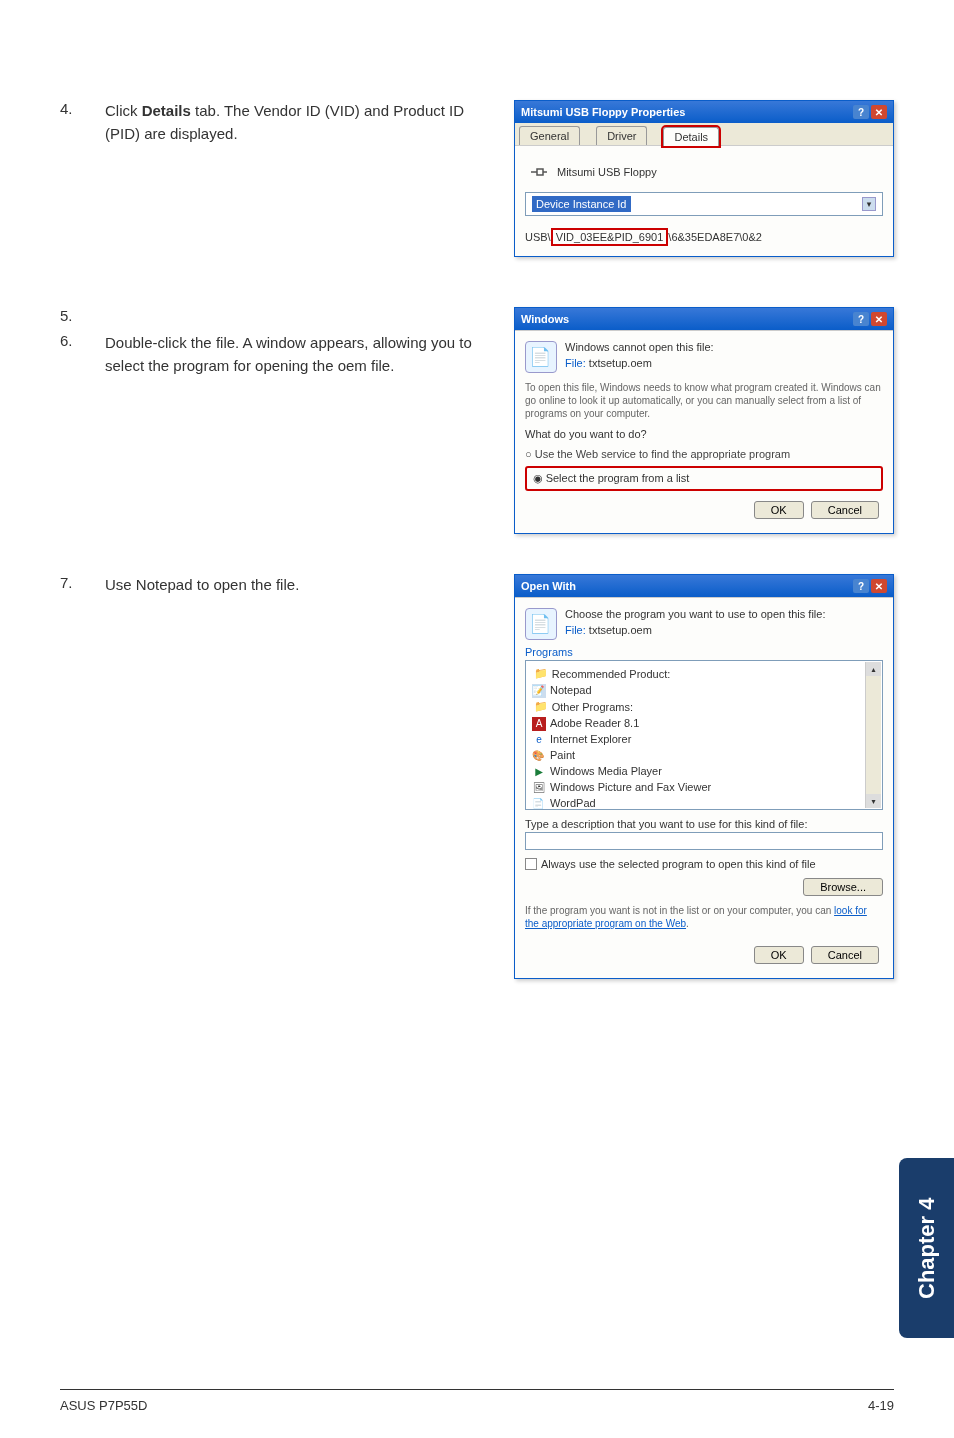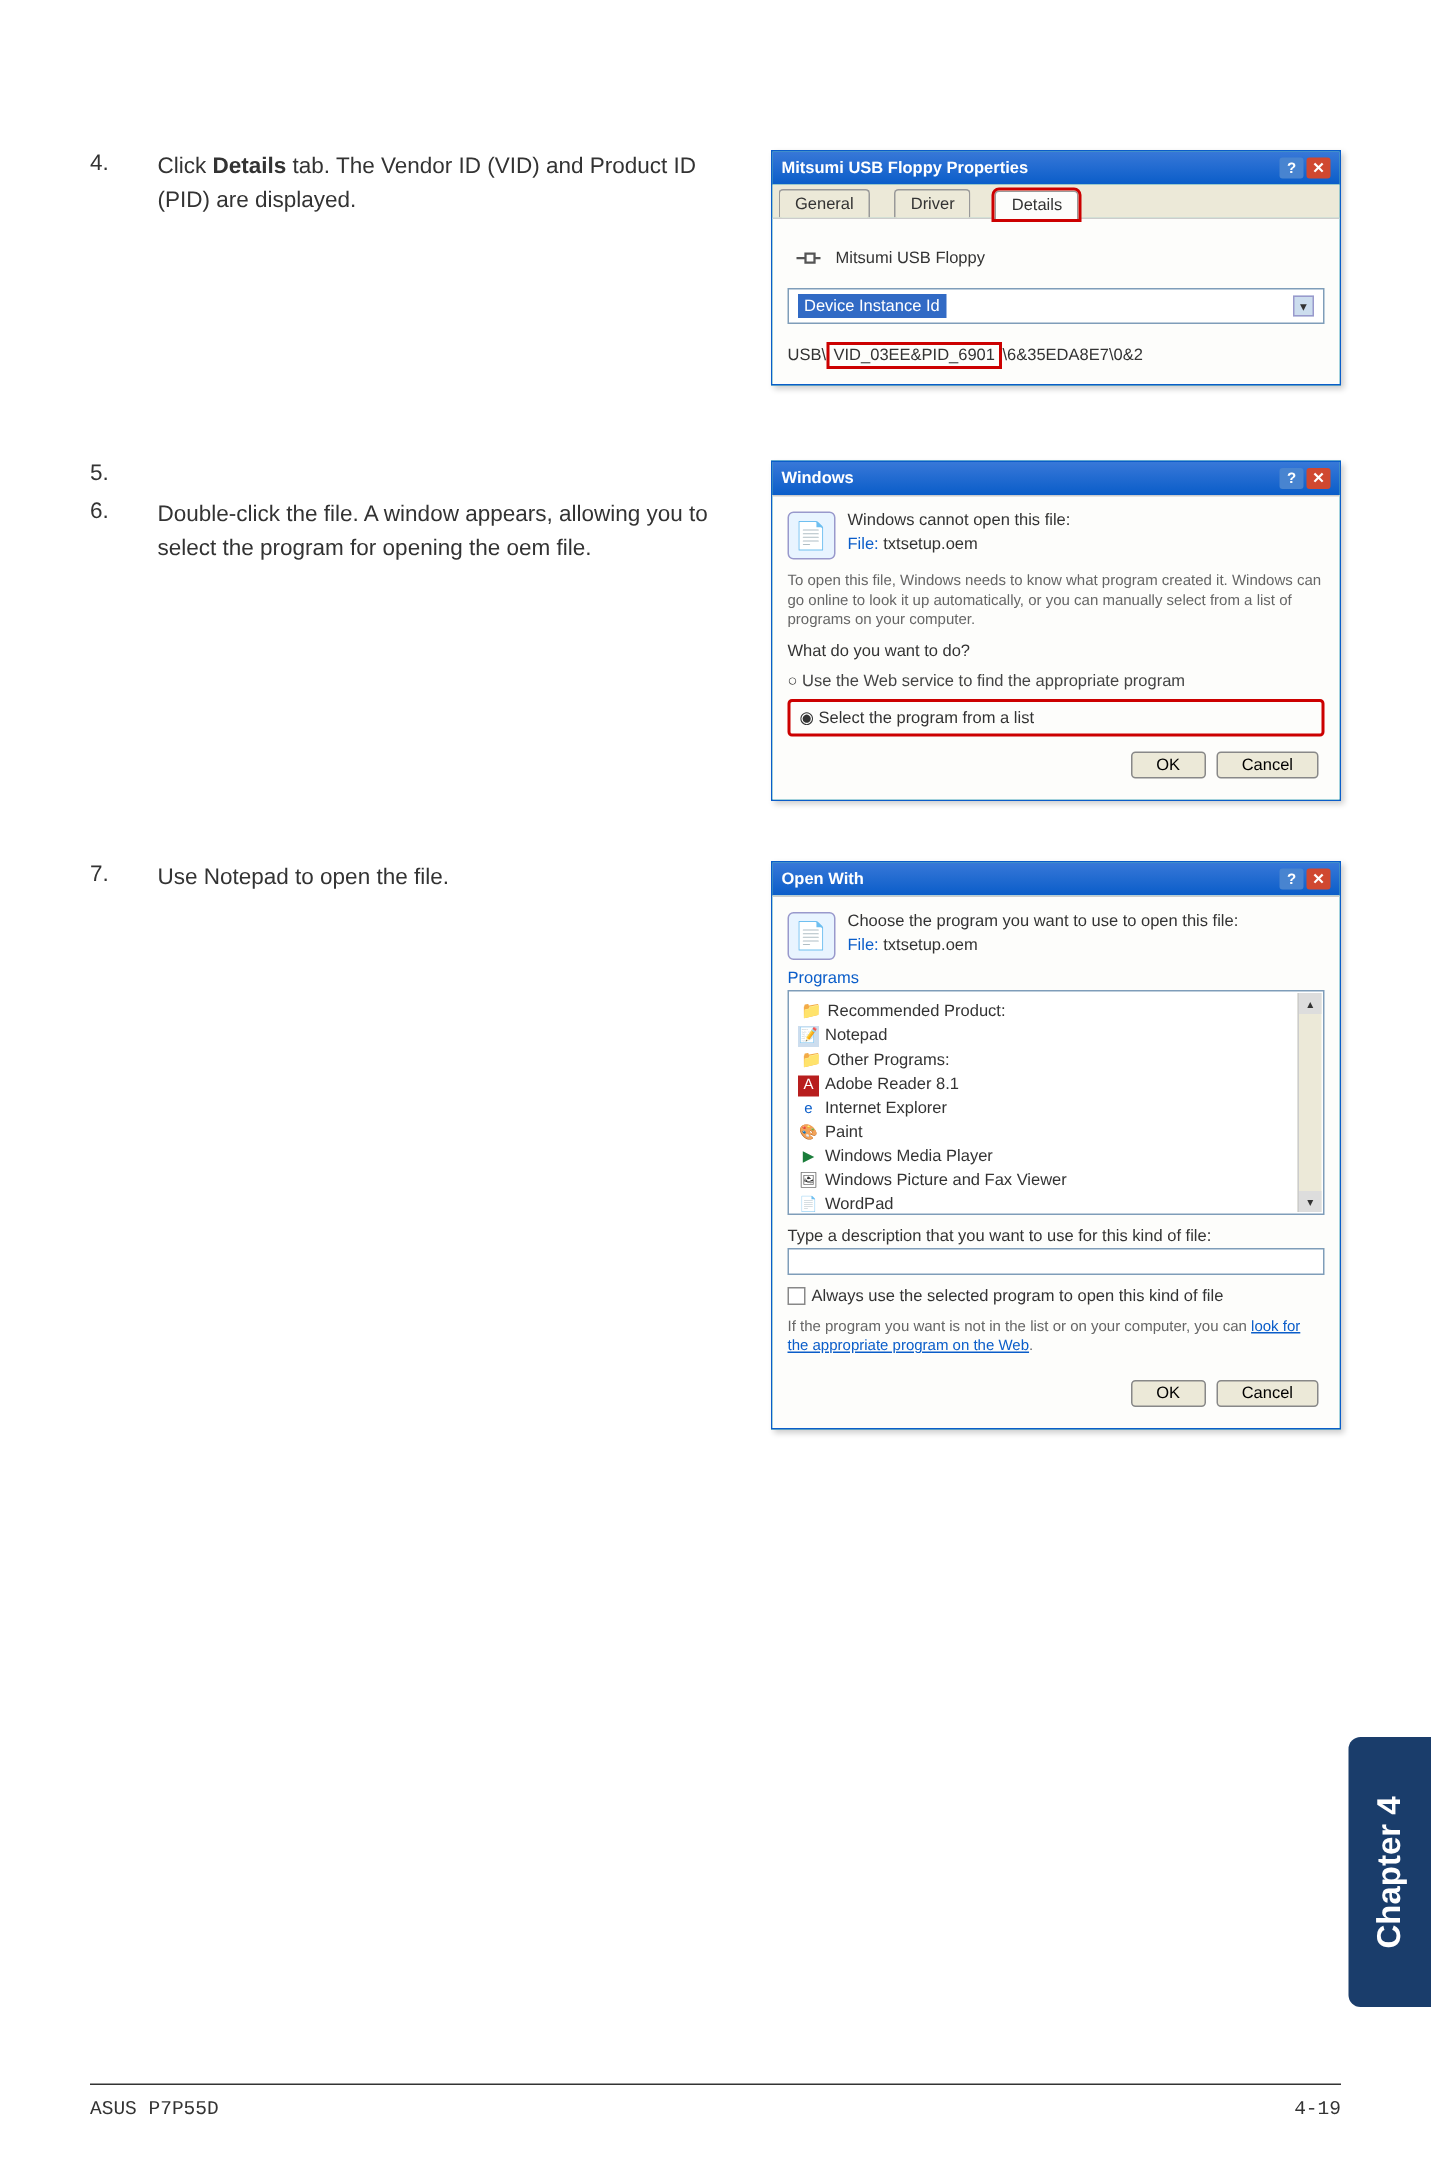--- a/index.html
+++ b/index.html
@@ -26,21 +26,21 @@
     .step-text {
       flex: 1;
       padding-right: 20px;
       line-height: 1.5;
     }
     .step-image {
       flex-shrink: 0;
     }
     .dialog {
       border: 1px solid #0a5dc9;
-      background: #86efac;
+      background: #0c4a6e;
       width: 380px;
       font-size: 11px;
       box-shadow: 2px 2px 4px rgba(0,0,0,0.2);
     }
     .dialog-title {
       background: linear-gradient(to bottom, #3878d8, #0a5dc9);
       color: #fff;
       padding: 4px 6px;
       font-weight: bold;
       display: flex;
@@ -251,21 +251,20 @@
       position: absolute;
       bottom: 25px;
       left: 60px;
       right: 60px;
       border-top: 1px solid #333;
       padding-top: 8px;
       display: flex;
       justify-content: space-between;
       font-size: 13px;
       color: #333;
-      font-family: Liberation Mono, monospace;
     }
     .prog-icon {
       display: inline-block;
       width: 14px;
       height: 14px;
       text-align: center;
       font-size: 10px;
       line-height: 14px;
       position: absolute;
       left: 2px;
@@ -417,20 +416,23 @@
               <div class="scroll-arrow">▴</div>
               <div style="position:absolute;bottom:0;left:0;right:0" class="scroll-arrow">▾</div>
             </div>
           </div>
           <div class="type-label">Type a description that you want to use for this kind of file:</div>
           <div class="text-input"></div>
           <div class="checkbox-row">
             <span style="border:1px solid #888;width:12px;height:12px;display:inline-block;background:#fff"></span>
             <span>Always use the selected program to open this kind of file</span>
           </div>
+          <div style="text-align:right">
+            <button class="btn">Browse...</button>
+          </div>
           <div class="info-text">
             <span>If the program you want is not in the list or on your computer, you can </span><span class="link-text">look for the appropriate program on the Web</span><span>.</span>
           </div>
           <div class="btn-row">
             <button class="btn">OK</button>
             <button class="btn">Cancel</button>
           </div>
         </div>
       </div>
     </div>

